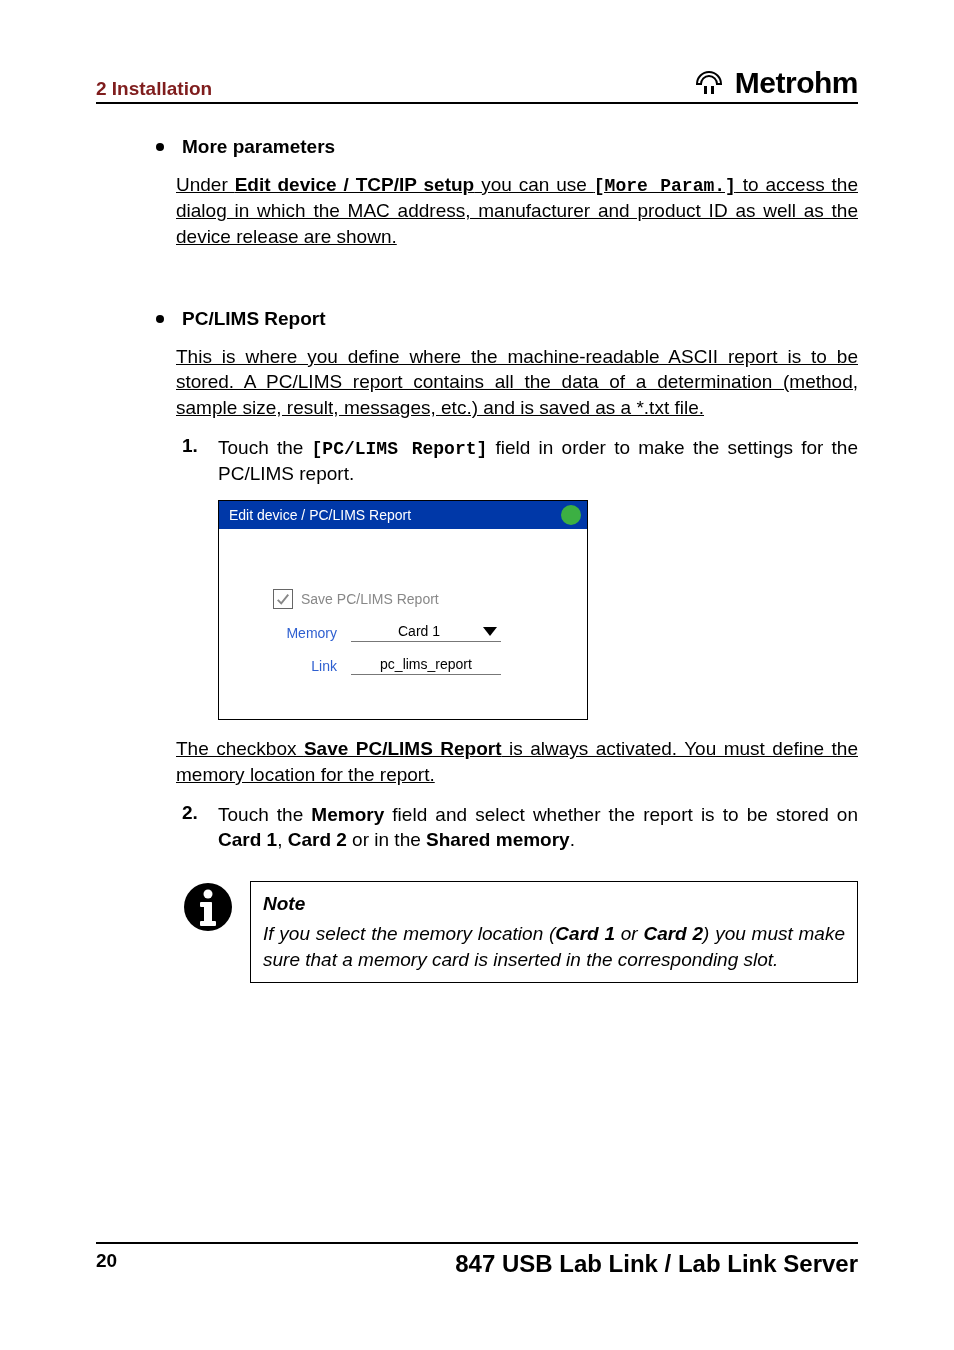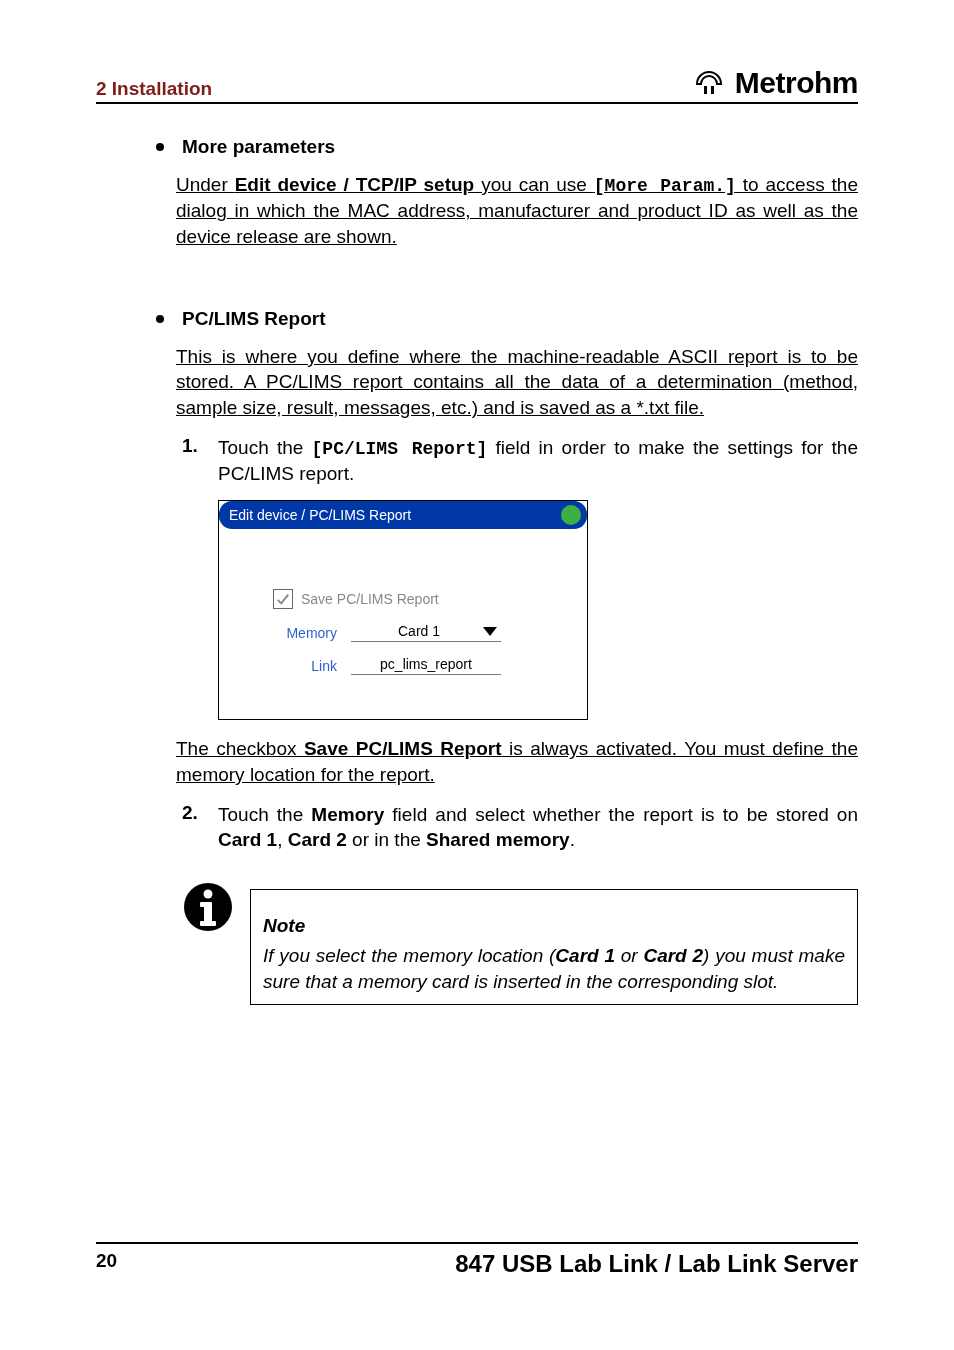--- a/index.html
+++ b/index.html
@@ -25,36 +25,36 @@
   .section-gap-lg { height: 58px; }
 
   .num-row { display: flex; gap: 10px; margin-left: 86px; margin-top: 14px; }
   .num-label { font-weight: bold; font-size: 19px; flex: 0 0 26px; }
   .num-text { font-size: 19px; line-height: 1.35; text-align: justify; flex: 1; }
   .num-text .b { font-weight: bold; }
   .num-text .mono { font-family: "Courier New", monospace; font-weight: bold; font-size: 18px; }
 
   
   .device { width: 370px; margin-left: 122px; margin-top: 14px; border: 1px solid #000; background: #fff; }
-  .device-title { background: #0038a8; color: #fff; font-family: Tahoma, Arial, sans-serif; font-size: 14px; padding: 6px 10px; position: relative; border-radius: 13px; }
+  .device-title { background: #0038a8; color: #fff; font-family: Tahoma, Arial, sans-serif; font-size: 14px; padding: 6px 10px; position: relative; }
   .device-dot { position: absolute; right: 6px; top: 4px; width: 20px; height: 20px; border-radius: 50%; background: #3cb043; }
   .device-body { padding: 60px 20px 44px 30px; font-family: Tahoma, Arial, sans-serif; font-size: 14px; }
   .dev-row { display: flex; align-items: center; margin-bottom: 14px; }
   .dev-check { width: 20px; height: 20px; border: 1px solid #666; display: flex; align-items: center; justify-content: center; margin-left: 24px; margin-right: 8px; color: #888; }
   .dev-check svg { width: 14px; height: 14px; }
   .dev-check-label { color: #888; }
   .dev-field-label { color: #2e5fd0; width: 102px; text-align: right; padding-right: 14px; }
   .dev-field-val { border-bottom: 1px solid #777; min-width: 150px; padding: 0 4px 2px 4px; display: flex; justify-content: space-between; align-items: center; }
   .dev-field-val.plain { justify-content: center; }
   .dev-chevron { width: 0; height: 0; border-left: 7px solid transparent; border-right: 7px solid transparent; border-top: 9px solid #000; }
 
   
   .note-wrap { display: flex; gap: 16px; margin-left: 86px; margin-top: 28px; align-items: flex-start; }
   .note-icon { flex: 0 0 52px; }
-  .note-box { border: 1px solid #000; padding: 25px 12px 10px 12px; flex: 1; margin-top: 8px; }
+  .note-box { border: 1px solid #000; padding: 11px 12px 10px 12px; flex: 1; }
   .note-title { font-style: italic; font-weight: bold; font-size: 19px; margin-bottom: 6px; }
   .note-body { font-style: italic; font-size: 19px; line-height: 1.35; text-align: justify; }
   .note-body .b { font-weight: bold; font-style: italic; }
 
   
   .footer { position: absolute; left: 96px; right: 96px; bottom: 72px; display: flex; justify-content: space-between; border-top: 2px solid #000; padding-top: 6px; }
   .footer-left { font-weight: bold; font-size: 19px; }
   .footer-right { font-weight: bold; font-size: 24px; }
 </style>
 </head>

